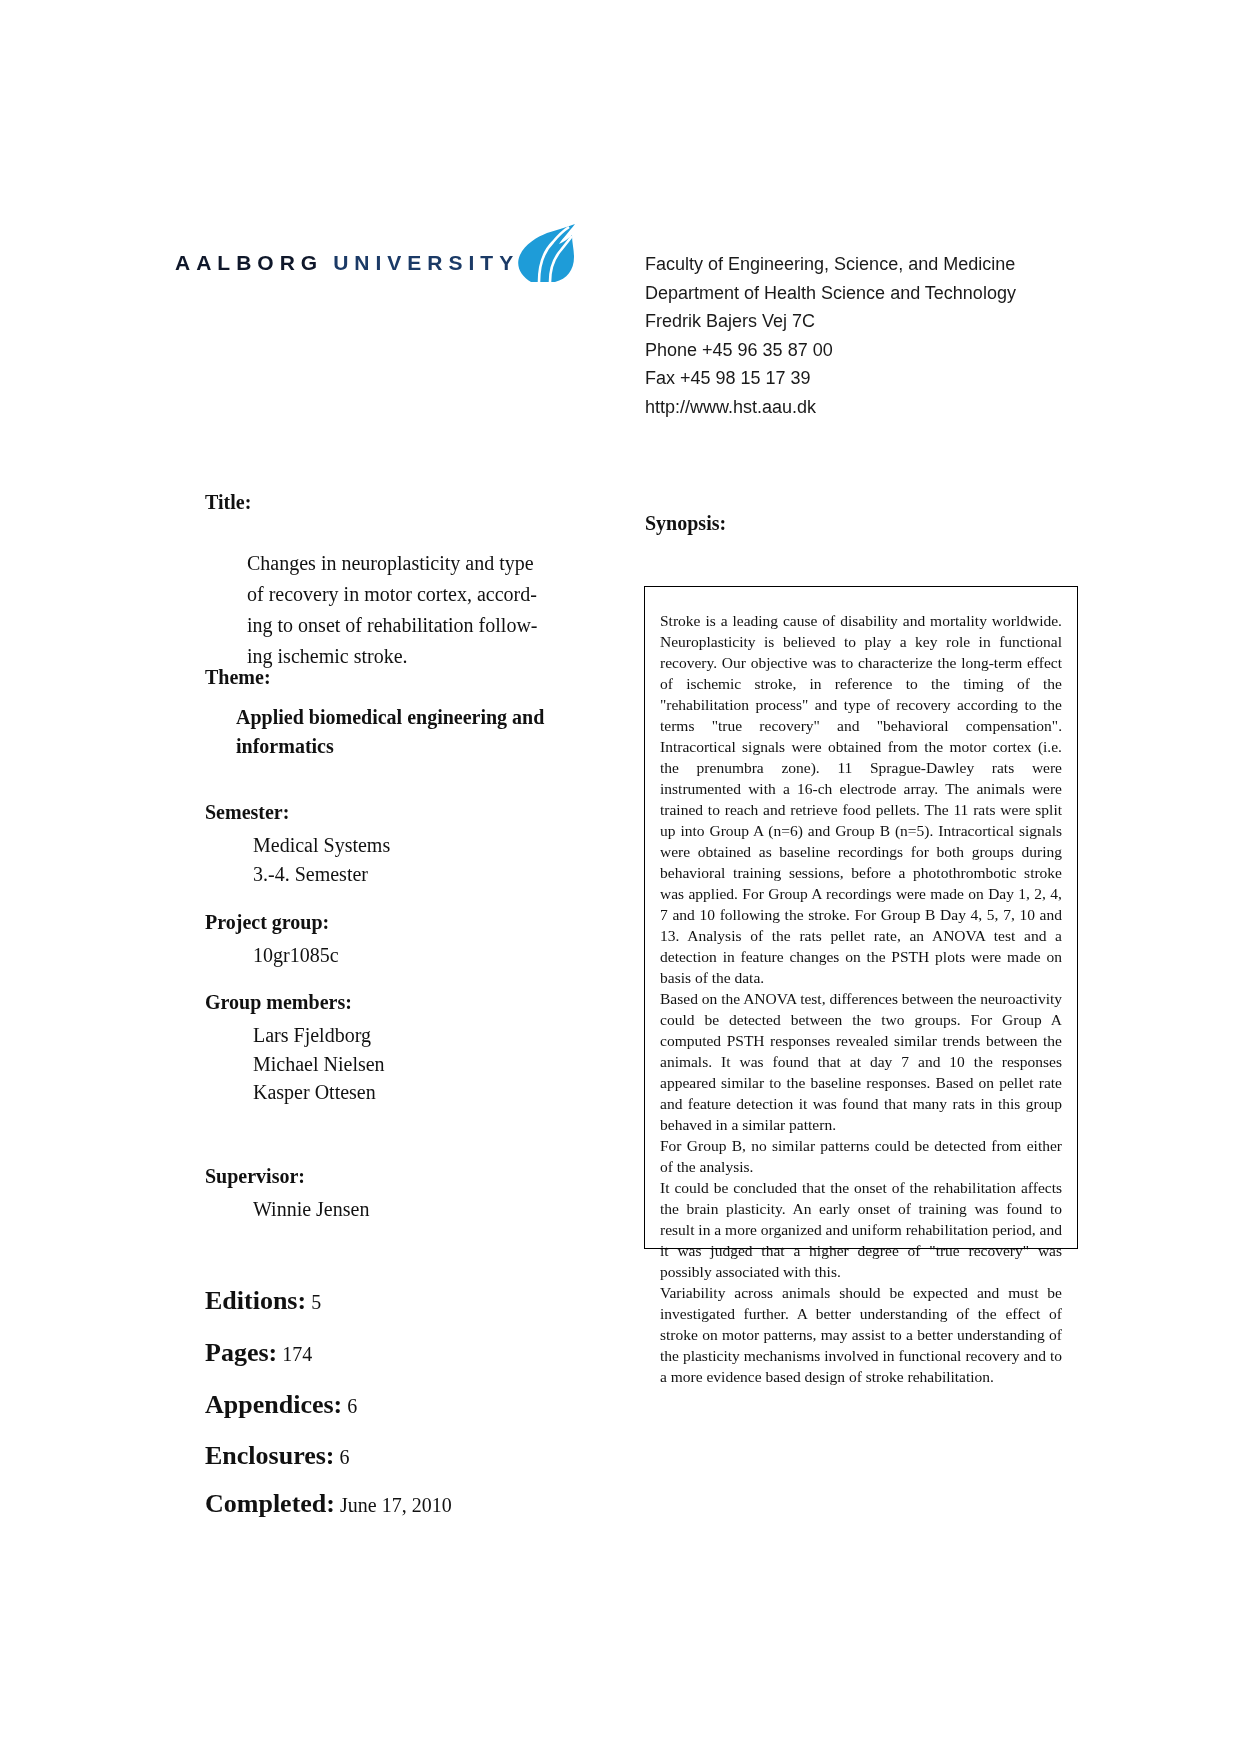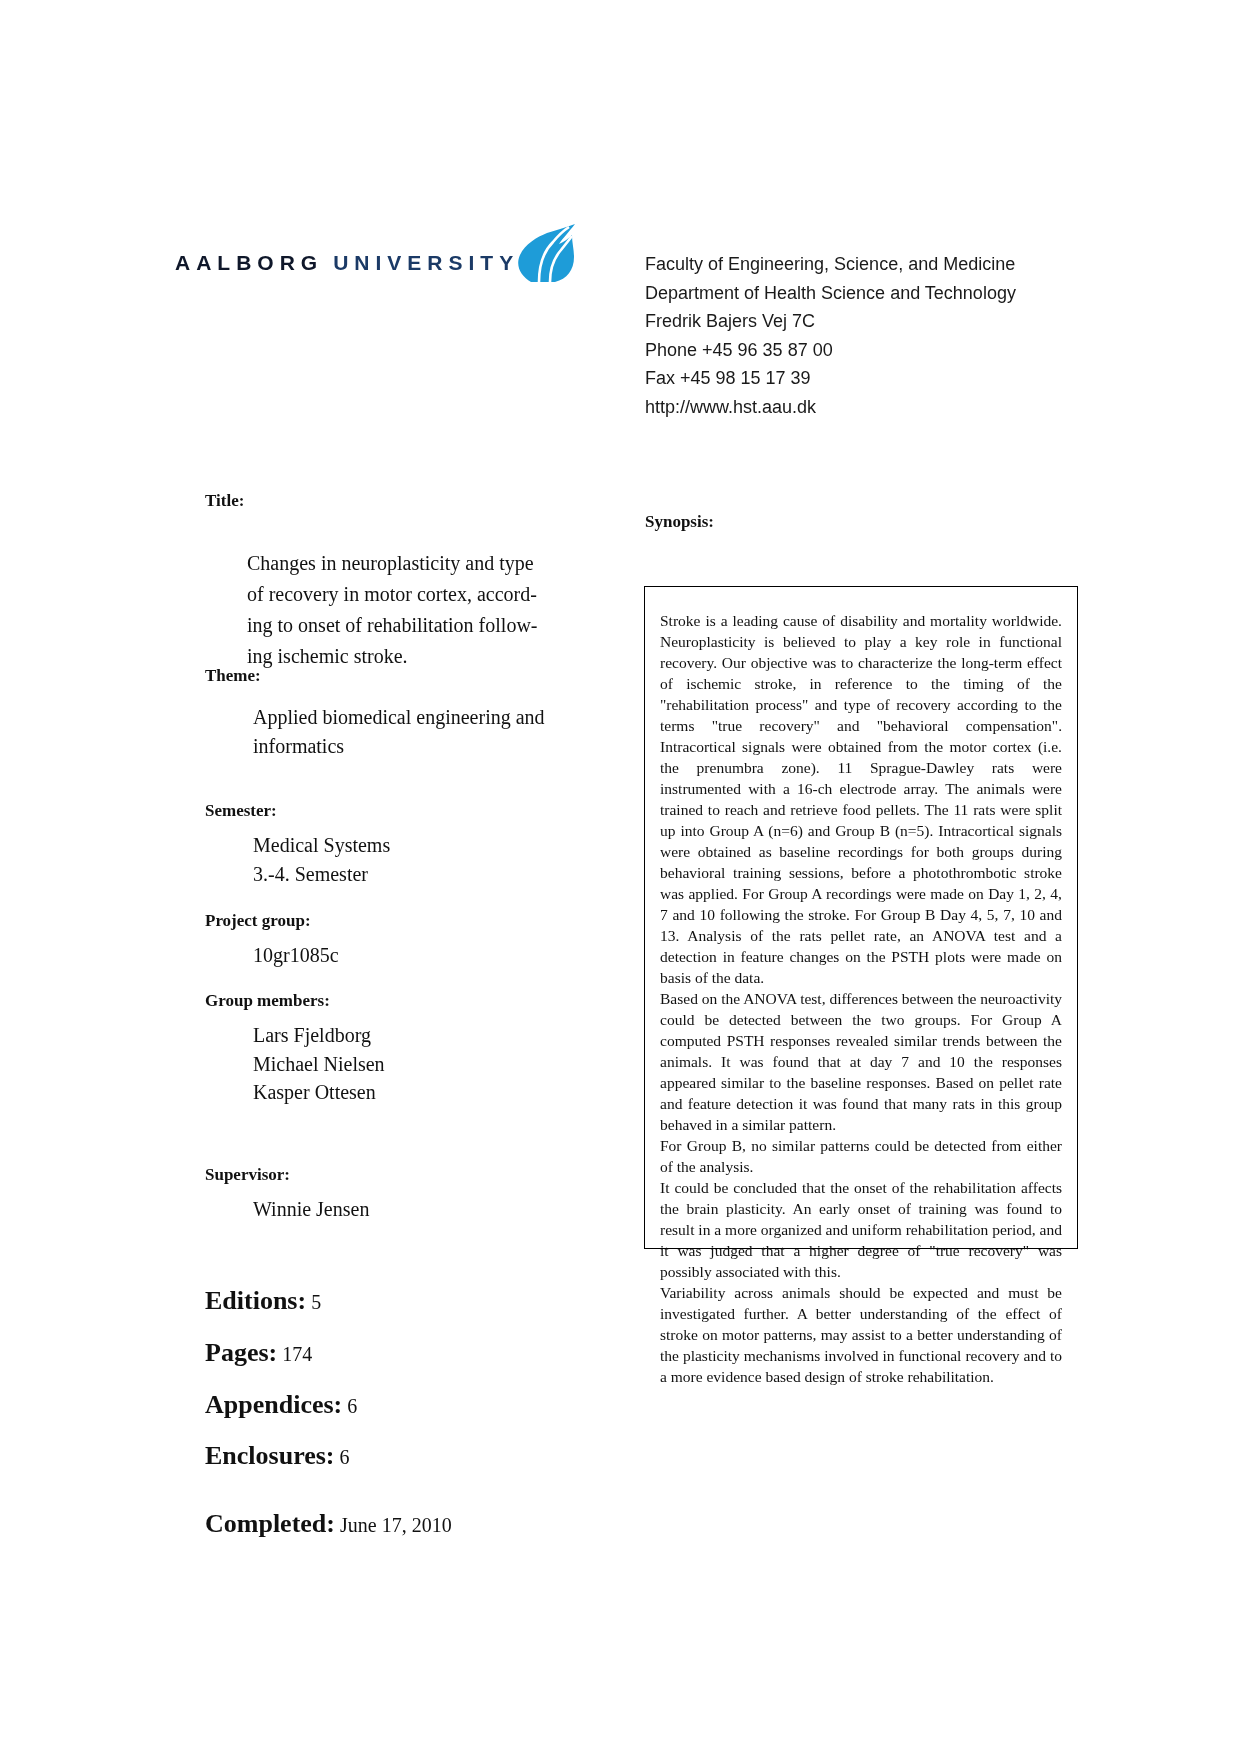--- a/index.html
+++ b/index.html
@@ -31,21 +31,21 @@
     font-size: 18px;
     line-height: 28.6px;
     color: #1a1a1a;
     white-space: nowrap;
   }
   .contact .bold { font-weight: normal; }
 
   
   .sec-label {
     font-weight: bold;
-    font-size: 17px;
+    font-size: 20px;
     white-space: nowrap;
   }
   .sec-body {
     font-size: 20px;
     line-height: 28.5px;
     white-space: pre-line;
   }
   .title-body { line-height: 31px; width: 370px; }
 
   .meta-row { font-size: 20px; white-space: nowrap; }
@@ -100,21 +100,21 @@
     <div>http://www.hst.aau.dk</div>
   </div>
 
   <div class="abs sec-label" style="left:205px; top:491px;">Title:</div>
   <div class="abs sec-body title-body" style="left:247px; top:528px;margin-top:20px;">Changes in neuroplasticity and type
 of recovery in motor cortex, accord-
 ing to onset of rehabilitation follow-
 ing ischemic stroke.</div>
 
   <div class="abs sec-label" style="left:205px; top:666px;">Theme:</div>
-  <div class="abs sec-body" style="left:253px; top:703px;">Applied biomedical engineering and
+  <div class="abs sec-body" style="left:236px; top:703px;font-weight:bold;">Applied biomedical engineering and
 informatics</div>
 
   <div class="abs sec-label" style="left:205px; top:801px;">Semester:</div>
   <div class="abs sec-body" style="left:253px; top:831px;">Medical Systems
 3.-4. Semester</div>
 
   <div class="abs sec-label" style="left:205px; top:911px;">Project group:</div>
   <div class="abs sec-body" style="left:253px; top:941px;">10gr1085c</div>
 
   <div class="abs sec-label" style="left:205px; top:991px;">Group members:</div>
@@ -134,21 +134,21 @@
     <span class="meta-value">174</span>
   </div>
   <div class="abs meta-row" style="left:205px; top:1390px;">
     <span class="meta-label">Appendices:</span>
     <span class="meta-value">6</span>
   </div>
   <div class="abs meta-row" style="left:205px; top:1441px;">
     <span class="meta-label">Enclosures:</span>
     <span class="meta-value">6</span>
   </div>
-  <div class="abs meta-row" style="left:205px; top:1489px;margin-top:20px;">
+  <div class="abs meta-row" style="left:205px; top:1489px;">
     <span class="meta-label">Completed:</span>
     <span class="meta-value">June 17, 2010</span>
   </div>
 
   <div class="abs sec-label" style="left:645px; top:512px;">Synopsis:</div>
 
   <div class="abs synopsis-box" style="left:644px; top:586px; width:434px; height:663px;">
     <div class="synopsis-text">Stroke is a leading cause of disability and mortality worldwide. Neuroplasticity is believed to play a key role in functional recovery. Our objective was to characterize the long-term effect of ischemic stroke, in reference to the timing of the "rehabilitation process" and type of recovery according to the terms "true recovery" and "behavioral compensation". Intracortical signals were obtained from the motor cortex (i.e. the prenumbra zone). 11 Sprague-Dawley rats were instrumented with a 16-ch electrode array. The animals were trained to reach and retrieve food pellets. The 11 rats were split up into Group A (n=6) and Group B (n=5). Intracortical signals were obtained as baseline recordings for both groups during behavioral training sessions, before a photothrombotic stroke was applied. For Group A recordings were made on Day 1, 2, 4, 7 and 10 following the stroke. For Group B Day 4, 5, 7, 10 and 13. Analysis of the rats pellet rate, an ANOVA test and a detection in feature changes on the PSTH plots were made on basis of the data.
 Based on the ANOVA test, differences between the neuroactivity could be detected between the two groups. For Group A computed PSTH responses revealed similar trends between the animals. It was found that at day 7 and 10 the responses appeared similar to the baseline responses. Based on pellet rate and feature detection it was found that many rats in this group behaved in a similar pattern.
 For Group B, no similar patterns could be detected from either of the analysis.

